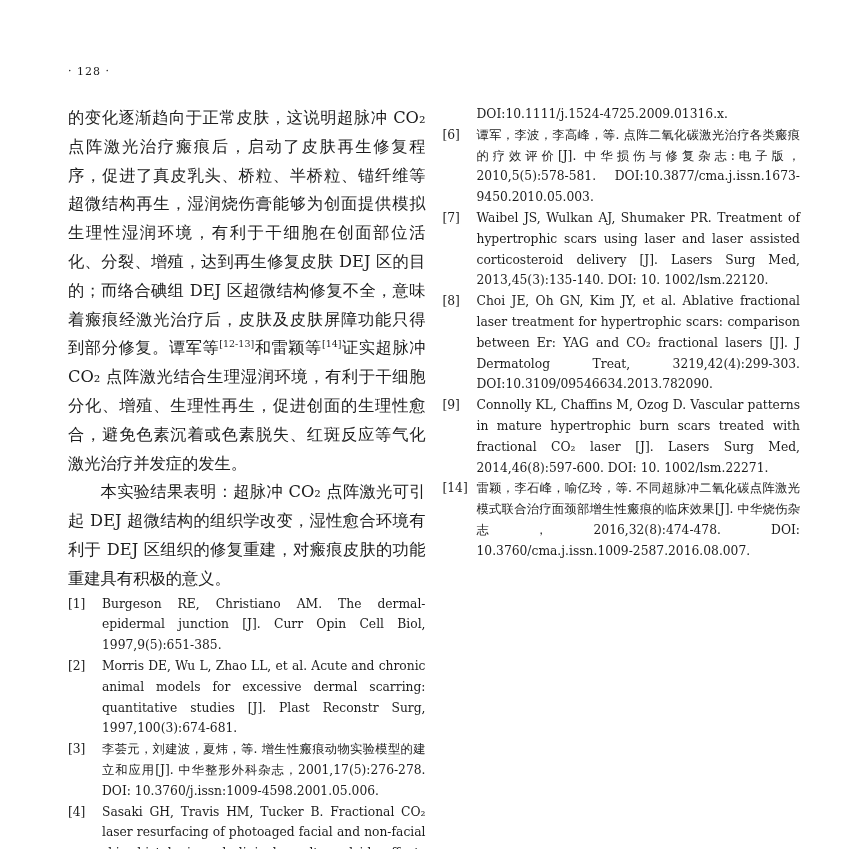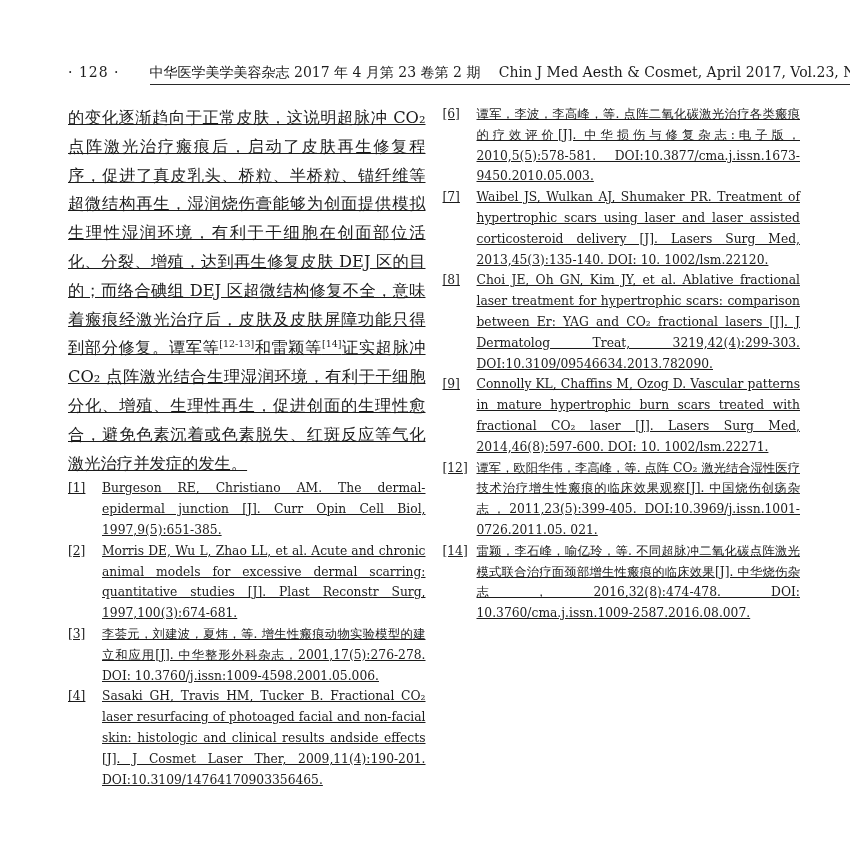--- a/index.html
+++ b/index.html
@@ -10,21 +10,22 @@
     background:#ffffff;
     color:#1c1c1c;
     font-family:"DejaVu Serif","Liberation Serif",serif;
     overflow:hidden;
     box-sizing:border-box;
   }
   .header{
     position:absolute;
     top:64px;left:68px;right:50px;
     display:flex;
-    font-size:14px;
+    align-items:flex-end;
+    font-size:11px;
     line-height:16px;
     white-space:nowrap;
   }
   .page-num{
     flex:0 0 auto;
     letter-spacing:1px;
     padding-right:30px;
     padding-bottom:4px;
   }
   .journal{
@@ -32,21 +33,20 @@
     text-align:center;
     border-bottom:1.5px solid #2a2a2a;
     padding-bottom:4px;
   }
   .journal-zh{margin-right:14px;}
   .columns{
     position:absolute;
     top:104px;left:68px;right:50px;bottom:6px;
     display:flex;
     gap:17px;
-    text-decoration:underline;
   }
   .col{flex:1 1 0;min-width:0;}
   .para{
     font-size:16.3px;
     line-height:28.8px;
     text-align:justify;
     text-justify:inter-ideograph;
     margin:0;
   }
   .para.indent{text-indent:2em;}
@@ -82,31 +82,28 @@
     line-height:20.8px;
   }
 </style>
 </head>
 <body>
 
 <div class="page">
 
   <div class="header">
     <span class="page-num">· 128 ·</span>
-    <span class="journal">
-      <span class="journal-zh">中华医学美学美容杂志 2017 年 4 月第 23 卷第 2 期</span>
-      <span class="journal-en">Chin J Med Aesth &amp; Cosmet, April 2017, Vol.23, No.2</span>
-    </span>
   </div>
 
   <div class="columns">
 
     <div class="col">
       <p class="para"><span>的变化逐渐趋向于正常皮肤，这说明超脉冲 CO₂ 点阵激光治疗瘢痕后，启动了皮肤再生修复程序，促进了真皮乳头、桥粒、半桥粒、锚纤维等超微结构再生，湿润烧伤膏能够为创面提供模拟生理性湿润环境，有利于干细胞在创面部位活化、分裂、增殖，达到再生修复皮肤 DEJ 区的目的；而络合碘组 DEJ 区超微结构修复不全，意味着瘢痕经激光治疗后，皮肤及皮肤屏障功能只得到部分修复。谭军等</span><sup>[12-13]</sup><span>和雷颖等</span><sup>[14]</sup><span>证实超脉冲 CO₂ 点阵激光结合生理湿润环境，有利于干细胞分化、增殖、生理性再生，促进创面的生理性愈合，避免色素沉着或色素脱失、红斑反应等气化激光治疗并发症的发生。</span></p>
 
+      <p class="para indent">本实验结果表明：超脉冲 CO₂ 点阵激光可引起 DEJ 超微结构的组织学改变，湿性愈合环境有利于 DEJ 区组织的修复重建，对瘢痕皮肤的功能重建具有积极的意义。</p>
 
 
       <div class="ref">
         <span class="ref-label">[1]</span>
         <span class="ref-text">Burgeson RE, Christiano AM. The dermal-epidermal junction [J]. Curr Opin Cell Biol, 1997,9(5):651-385.</span>
       </div>
       <div class="ref">
         <span class="ref-label">[2]</span>
         <span class="ref-text">Morris DE, Wu L, Zhao LL, et al. Acute and chronic animal models for excessive dermal scarring: quantitative studies [J]. Plast Reconstr Surg, 1997,100(3):674-681.</span>
       </div>
@@ -115,42 +112,39 @@
         <span class="ref-text">李荟元，刘建波，夏炜，等. 增生性瘢痕动物实验模型的建立和应用[J]. 中华整形外科杂志，2001,17(5):276-278. DOI: 10.3760/j.issn:1009-4598.2001.05.006.</span>
       </div>
       <div class="ref">
         <span class="ref-label">[4]</span>
         <span class="ref-text">Sasaki GH, Travis HM, Tucker B. Fractional CO₂ laser resurfacing of photoaged facial and non-facial skin: histologic and clinical results andside effects [J]. J Cosmet Laser Ther, 2009,11(4):190-201. DOI:10.3109/14764170903356465.</span>
       </div>
 
     </div>
 
     <div class="col">
+      <div class="ref-cont">DOI:10.1111/j.1524-4725.2009.01316.x.</div>
 
       <div class="ref">
         <span class="ref-label">[6]</span>
         <span class="ref-text">谭军，李波，李高峰，等. 点阵二氧化碳激光治疗各类瘢痕的疗效评价[J]. 中华损伤与修复杂志:电子版，2010,5(5):578-581. DOI:10.3877/cma.j.issn.1673-9450.2010.05.003.</span>
       </div>
       <div class="ref">
         <span class="ref-label">[7]</span>
         <span class="ref-text">Waibel JS, Wulkan AJ, Shumaker PR. Treatment of hypertrophic scars using laser and laser assisted corticosteroid delivery [J]. Lasers Surg Med, 2013,45(3):135-140. DOI: 10. 1002/lsm.22120.</span>
       </div>
       <div class="ref">
         <span class="ref-label">[8]</span>
         <span class="ref-text">Choi JE, Oh GN, Kim JY, et al. Ablative fractional laser treatment for hypertrophic scars: comparison between Er: YAG and CO₂ fractional lasers [J]. J Dermatolog Treat, 3219,42(4):299-303. DOI:10.3109/09546634.2013.782090.</span>
       </div>
       <div class="ref">
         <span class="ref-label">[9]</span>
         <span class="ref-text">Connolly KL, Chaffins M, Ozog D. Vascular patterns in mature hypertrophic burn scars treated with fractional CO₂ laser [J]. Lasers Surg Med, 2014,46(8):597-600. DOI: 10. 1002/lsm.22271.</span>
       </div>
       <div class="ref">
-        <span class="ref-label">[12]</span>
-        <span class="ref-text">谭军，欧阳华伟，李高峰，等. 点阵 CO₂ 激光结合湿性医疗技术治疗增生性瘢痕的临床效果观察[J]. 中国烧伤创疡杂志，2011,23(5):399-405. DOI:10.3969/j.issn.1001-0726.2011.05. 021.</span>
-      </div>
-      <div class="ref">
         <span class="ref-label">[14]</span>
         <span class="ref-text">雷颖，李石峰，喻亿玲，等. 不同超脉冲二氧化碳点阵激光模式联合治疗面颈部增生性瘢痕的临床效果[J]. 中华烧伤杂志，2016,32(8):474-478. DOI: 10.3760/cma.j.issn.1009-2587.2016.08.007.</span>
       </div>
 
     </div>
 
   </div>
 </div>
 
 </body></html>

